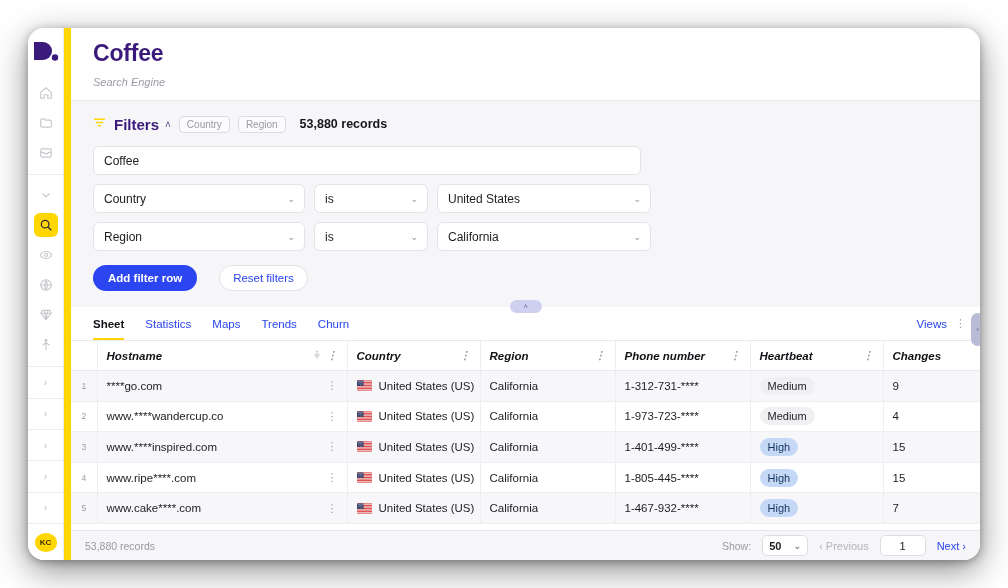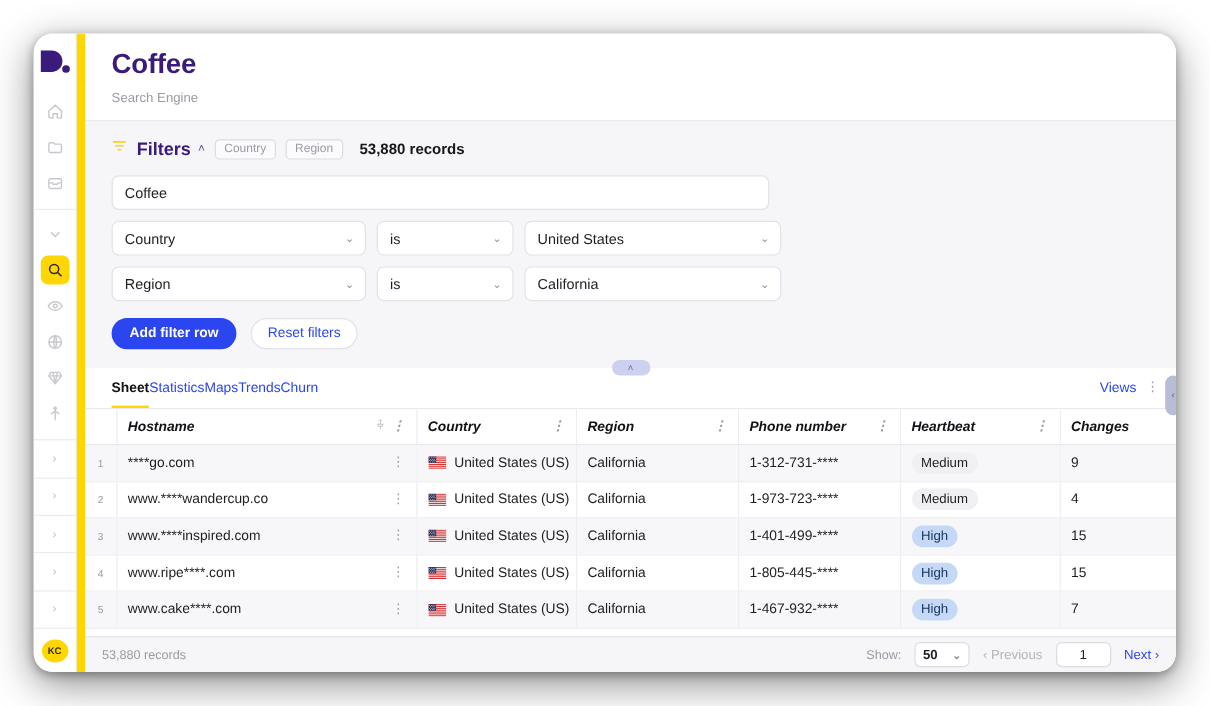--- a/index.html
+++ b/index.html
@@ -78,21 +78,21 @@
   
   .main { flex: 1 1 auto; display: flex; flex-direction: column; min-width: 0; position: relative; }
 
   .topbar {
     height: 72px; flex: 0 0 72px;
     background: #ffffff;
     padding: 12px 18px 0 22px;
     display: flex; align-items: flex-start; justify-content: space-between;
   }
   .title { font-size: 23px; font-weight: bold; color: #3a1a7a; letter-spacing: -0.2px; }
-  .subtitle { font-size: 11px; color: #9b9ba5; margin-top: 9px; }
+  .subtitle { font-size: 11px; color: #9b9ba5; margin-top: 9px; font-style: italic; }
   .topbtns { display: flex; gap: 9px; padding-top: 9px; }
   .btn {
     border: none; border-radius: 13px; height: 25px;
     padding: 0 15px; font-size: 11.5px; font-weight: bold;
     display: flex; align-items: center; cursor: pointer;
     font-family: "Liberation Sans", sans-serif;
   }
   .btn-share { background: #b9bdf6; color: #ffffff; }
   .btn-save { background: #2b45f0; color: #ffffff; }
   .btn-export { background: #FFD600; color: #1c1c22; }
@@ -123,21 +123,21 @@
   }
   .search-row { margin-top: 11px; width: 548px; }
   .cond-row { display: flex; gap: 9px; margin-top: 9px; }
   .f-field { width: 212px; }
   .f-op { width: 114px; }
   .f-val { width: 214px; }
   .chev {
     position: absolute; right: 9px; top: 50%; transform: translateY(-50%);
     color: #8e8e99; font-size: 9px;
   }
-  .fbtns { display: flex; gap: 12px; margin-top: 14px; }
+  .fbtns { display: flex; gap: 22px; margin-top: 14px; }
   .btn-add {
     background: #2b45f0; color: #fff; border: none; border-radius: 14px;
     height: 26px; padding: 0 15px; font-size: 11.5px; font-weight: bold;
     cursor: pointer; font-family: "Liberation Sans", sans-serif;
   }
   .btn-reset {
     background: #ffffff; color: #2b45f0; border: 1px solid #e2e2e8;
     border-radius: 14px; height: 26px; padding: 0 13px; font-size: 11.5px;
     cursor: pointer; font-family: "Liberation Sans", sans-serif;
   }
@@ -147,21 +147,21 @@
     background: #cdd0ef; display: flex; align-items: center; justify-content: center;
     color: #6b6ea8; font-size: 8px; cursor: pointer; z-index: 5;
   }
 
   
   .tabsbar {
     background: #ffffff; height: 33px; flex: 0 0 33px;
     display: flex; align-items: center; justify-content: space-between;
     padding: 0 14px 0 22px; position: relative;
   }
-  .tabs { display: flex; height: 100%; }
+  .tabs { display: flex; gap: 21px; height: 100%; }
   .tab {
     font-size: 11.5px; color: #2b45f0; cursor: pointer;
     height: 100%; display: flex; align-items: center; position: relative;
   }
   .tab.active { color: #111116; font-weight: bold; }
   .tab.active::after {
     content: ""; position: absolute; left: 0; right: 0; bottom: 0;
     height: 2.5px; background: #FFD600;
   }
   .views-wrap { display: flex; align-items: center; gap: 8px; }

